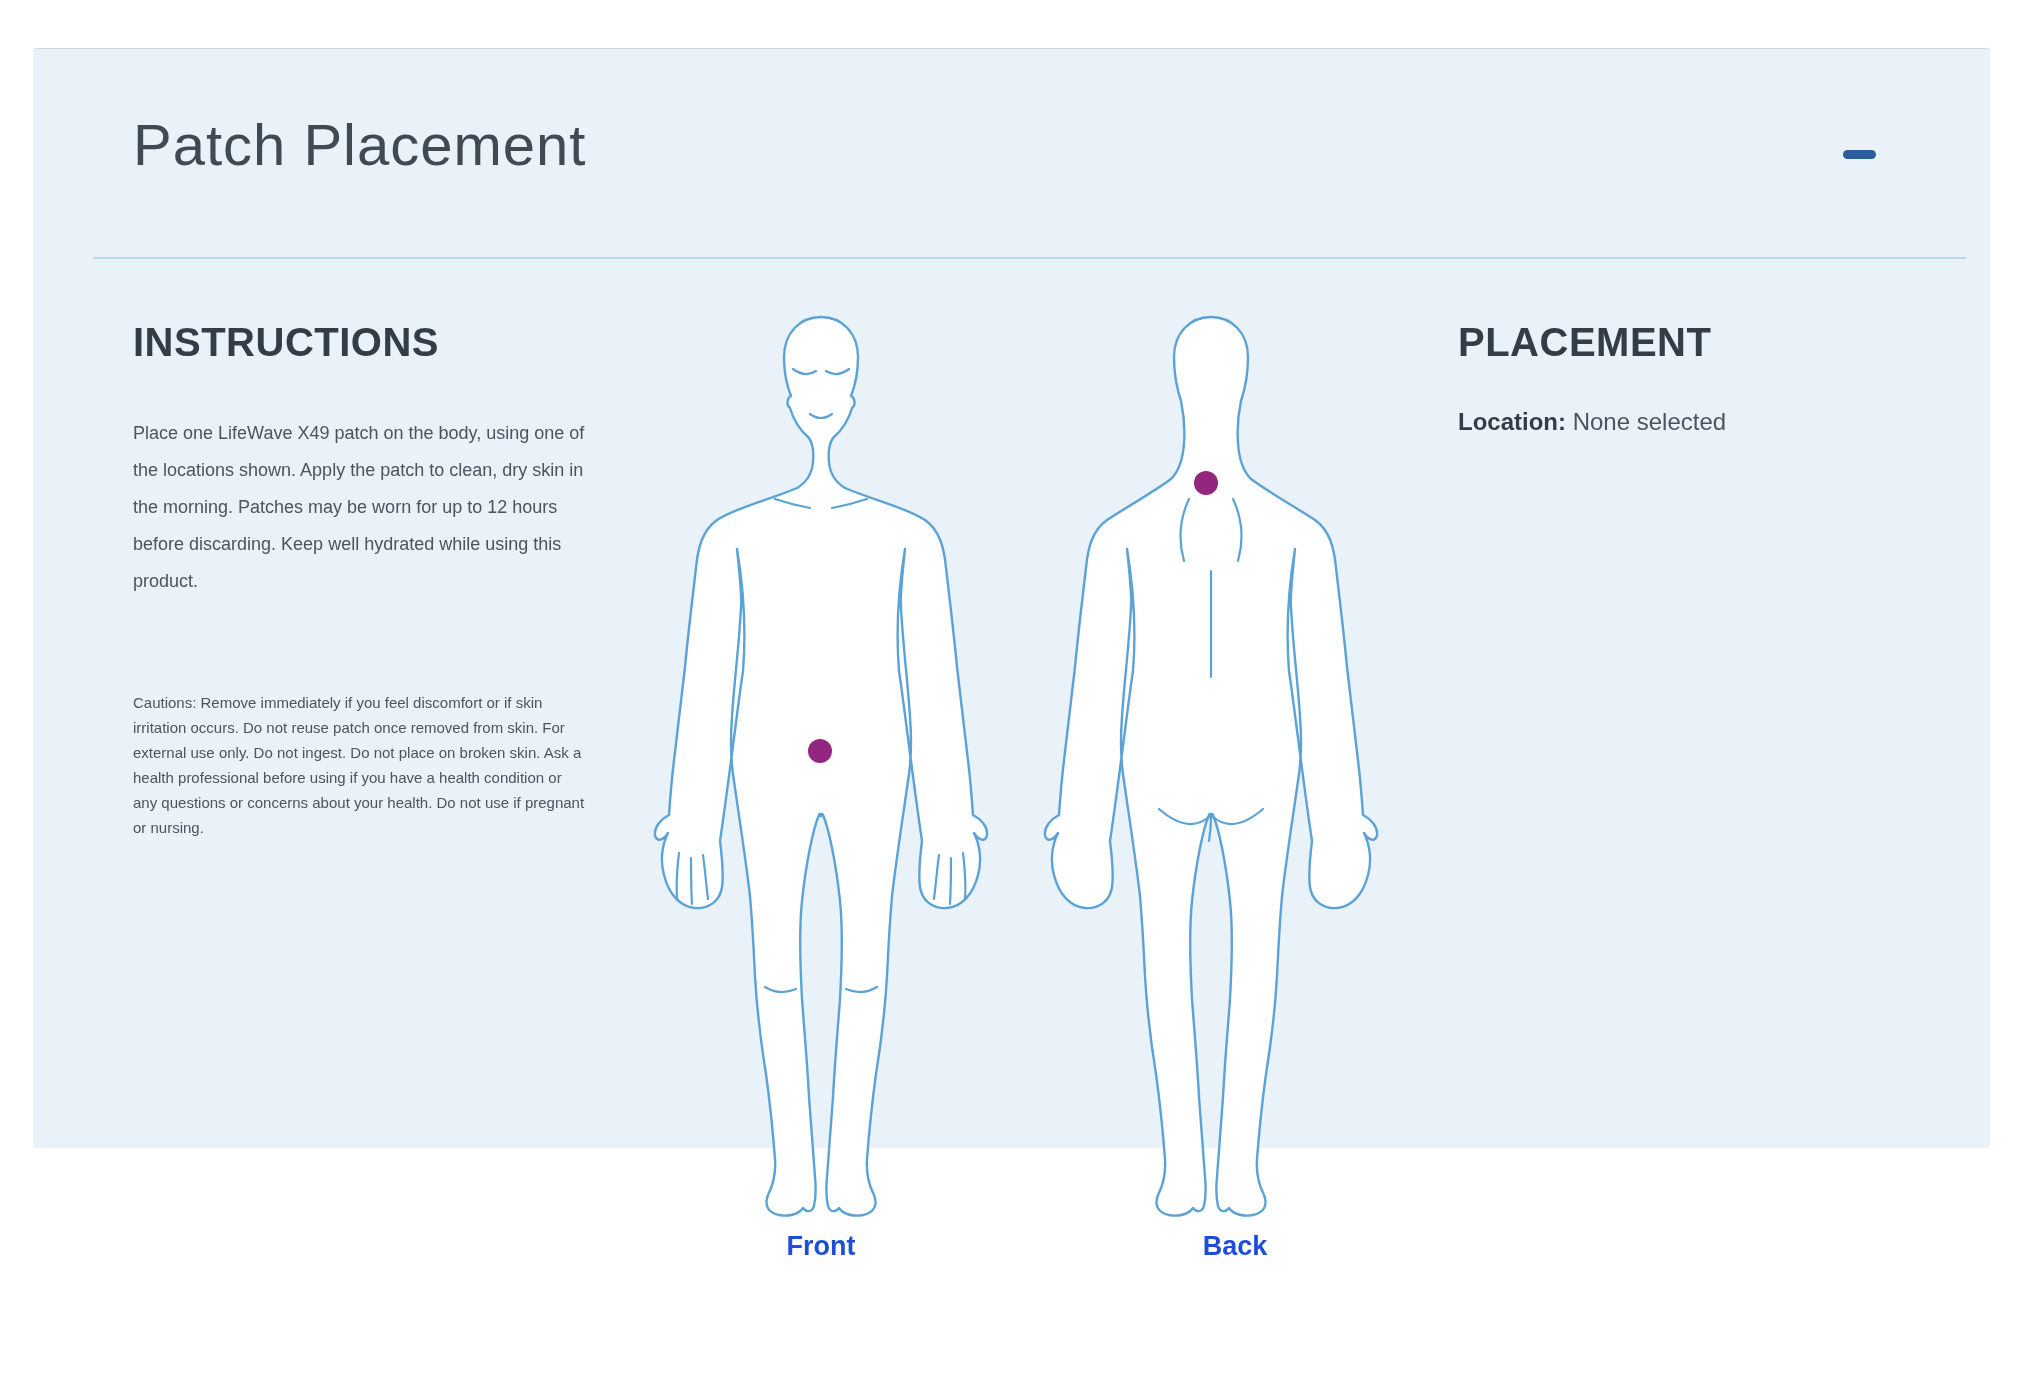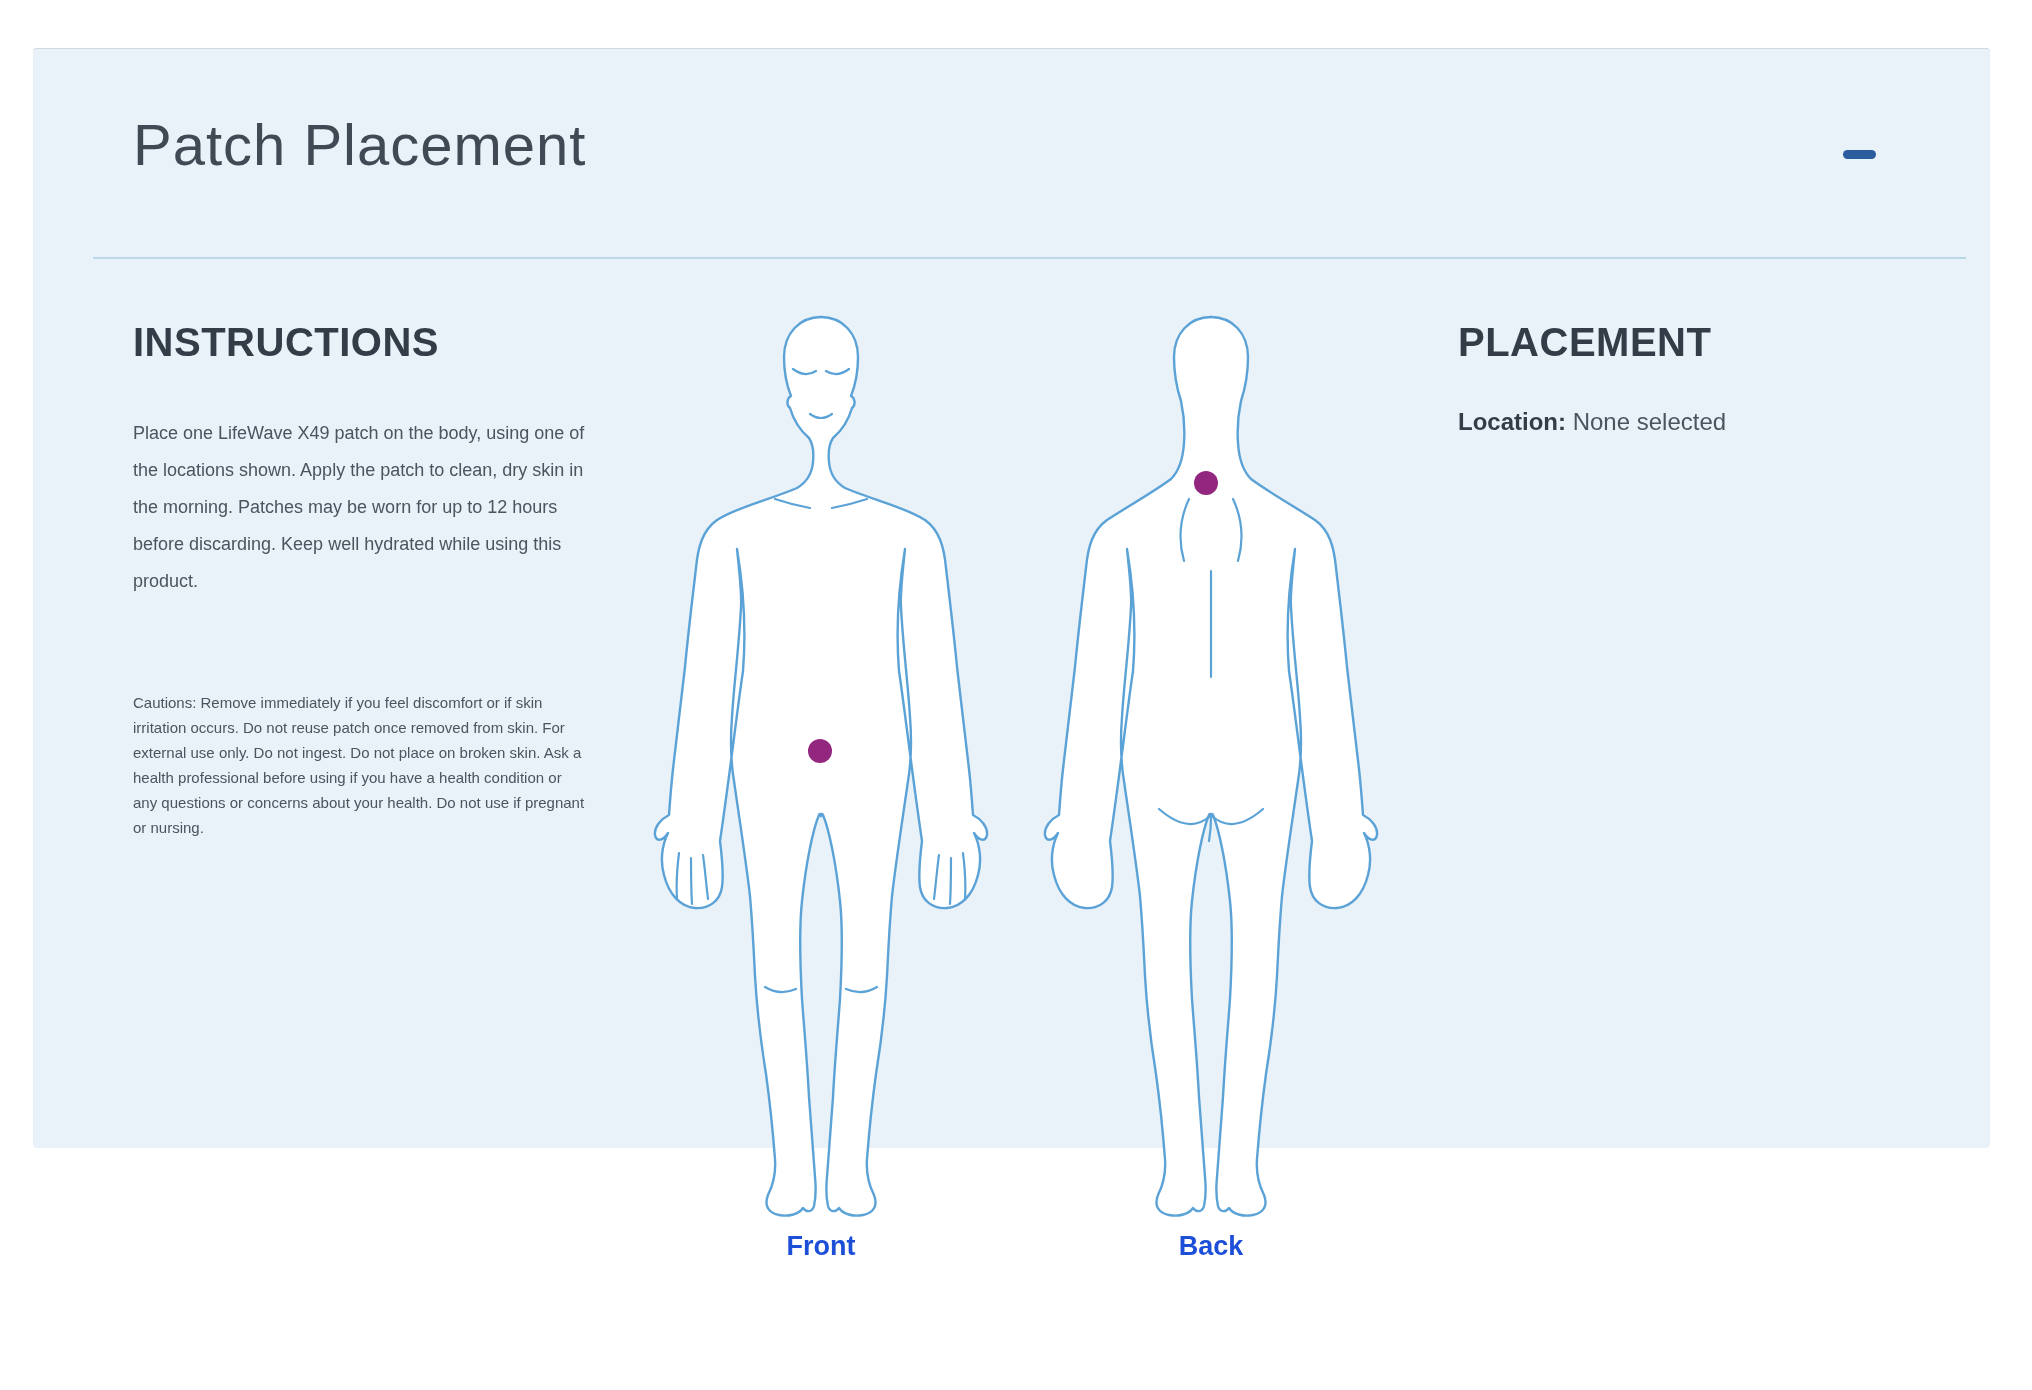--- a/index.html
+++ b/index.html
@@ -97,21 +97,21 @@
   .fig-label{
     position:absolute;
     top:1182px;
     width:336px;
     text-align:center;
     font-size:27px;
     font-weight:700;
     color:#1d4ed8;
   }
   .fig-label-front{left:620px;}
-  .fig-label-back{left:1010px;}
+  .fig-label-back{left:1034px;}
   .outline{
     fill:#ffffff;
     stroke:var(--outline-blue);
     stroke-width:2.4;
     stroke-linecap:round;
     stroke-linejoin:round;
   }
   .detail path, .detail use{
     fill:none;
     stroke:var(--outline-blue);

